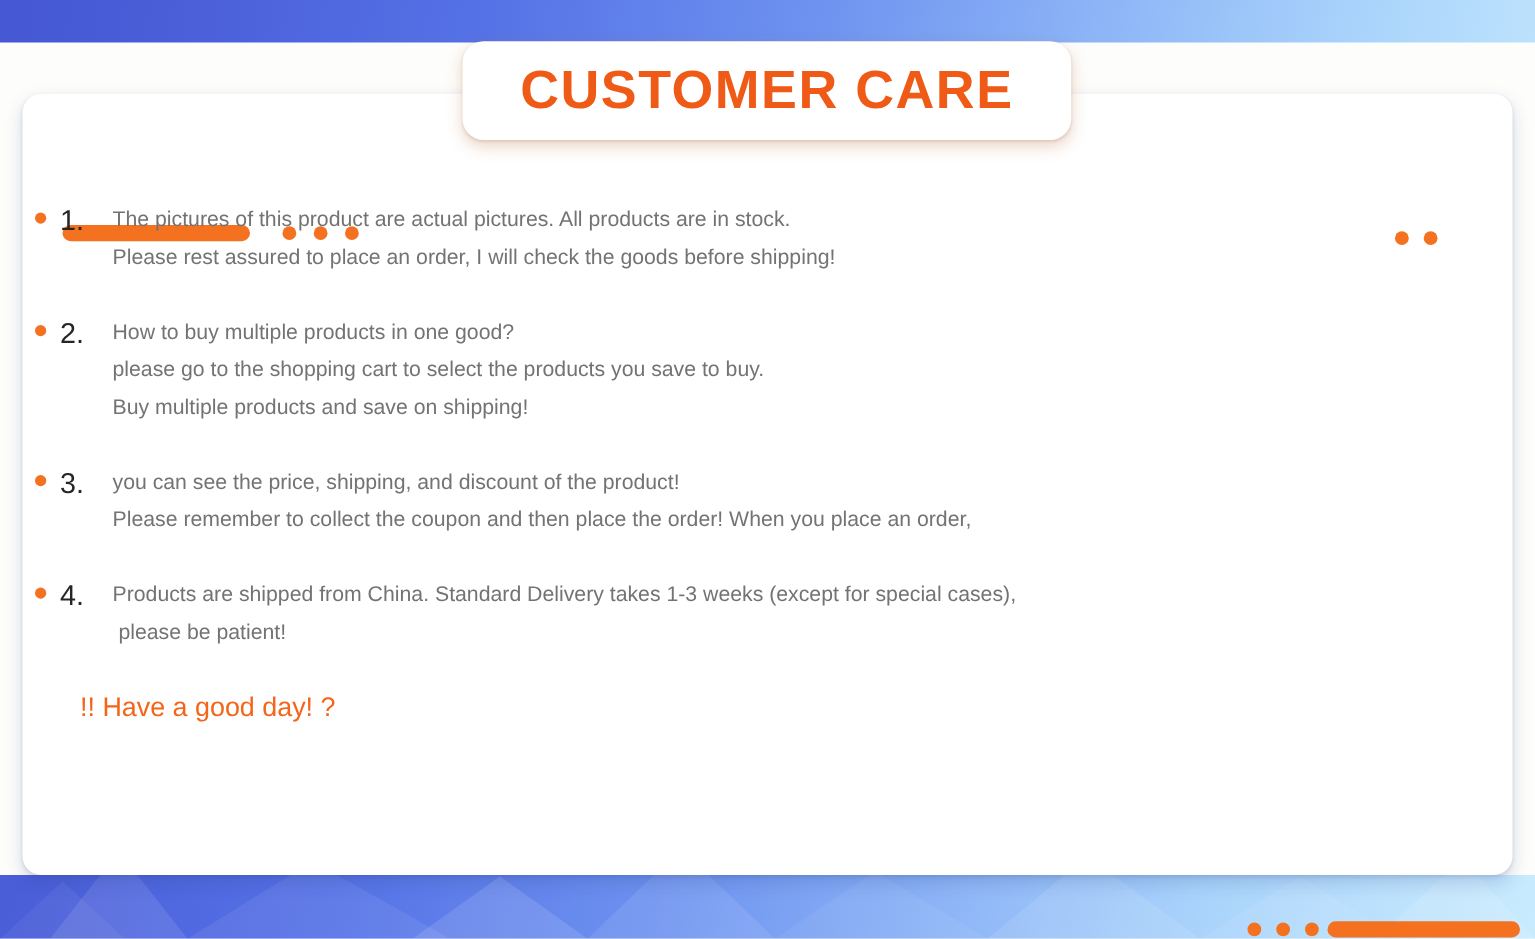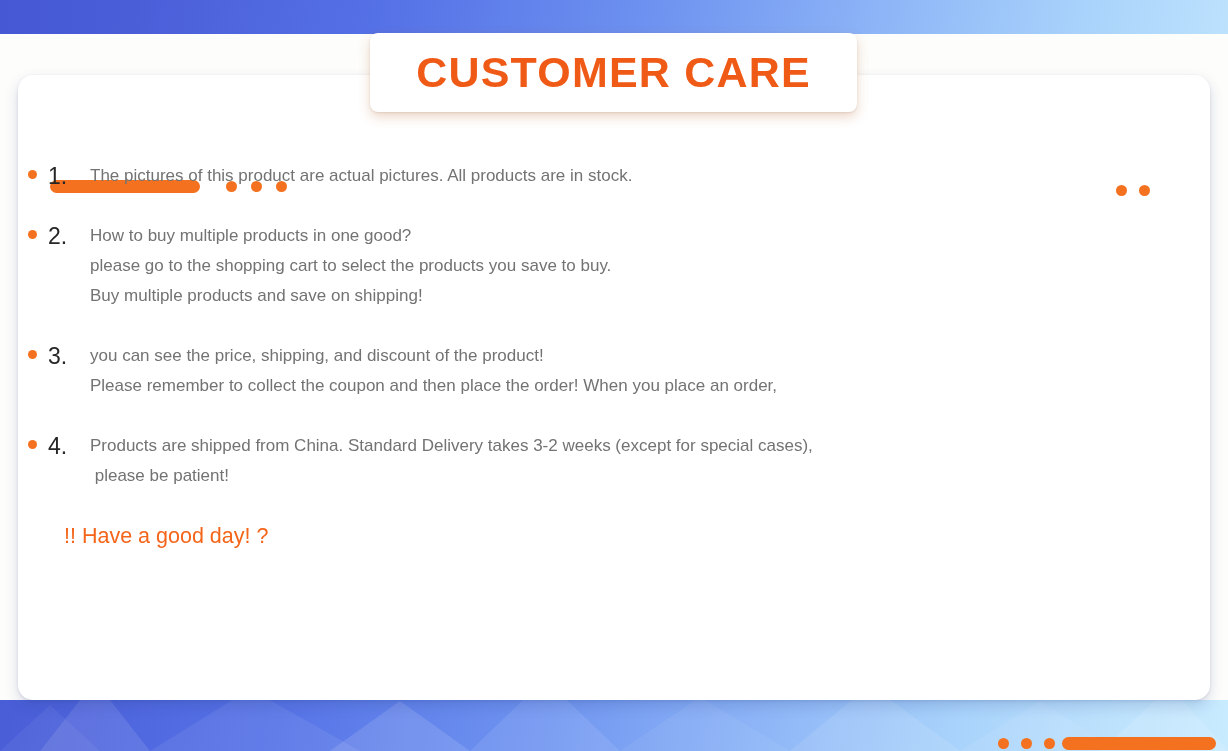--- a/index.html
+++ b/index.html
@@ -68,21 +68,21 @@
   }
 
   
   .title-card {
     position: absolute;
     left: 370px;
     top: 33px;
     width: 487px;
     height: 79px;
     background: #ffffff;
-    border-radius: 8px;
+    border-radius: 17px;
     box-shadow: 0 5px 12px rgba(190, 110, 60, 0.28),
                 0 1px 2px rgba(120, 90, 70, 0.15);
     display: flex;
     align-items: center;
     justify-content: center;
   }
   .title-text {
     font-size: 43px;
     font-weight: bold;
     color: #f05a17;
@@ -226,20 +226,21 @@
 
     <div class="list">
 
       <div class="item">
         <div class="item-marker">
           <span class="bullet"></span>
           <span class="num">1.</span>
         </div>
         <div class="item-lines">
           <div class="line">The pictures of this product are actual pictures. All products are in stock.</div>
+          <div class="line">Please rest assured to place an order, I will check the goods before shipping!</div>
         </div>
       </div>
 
       <div class="item">
         <div class="item-marker">
           <span class="bullet"></span>
           <span class="num">2.</span>
         </div>
         <div class="item-lines">
           <div class="line">How to buy multiple products in one good?</div>
@@ -258,21 +259,21 @@
           <div class="line">Please remember to collect the coupon and then place the order! When you place an order,</div>
         </div>
       </div>
 
       <div class="item">
         <div class="item-marker">
           <span class="bullet"></span>
           <span class="num">4.</span>
         </div>
         <div class="item-lines">
-          <div class="line">Products are shipped from China. Standard Delivery takes 3-2 weeks (except for special cases),</div>
+          <div class="line">Products are shipped from China. Standard Delivery takes 1-3 weeks (except for special cases),</div>
           <div class="line"> please be patient!</div>
         </div>
       </div>
 
       <div class="closing">!! Have a good day! ?</div>
 
     </div>
   </div>
 
   <div class="title-card">

